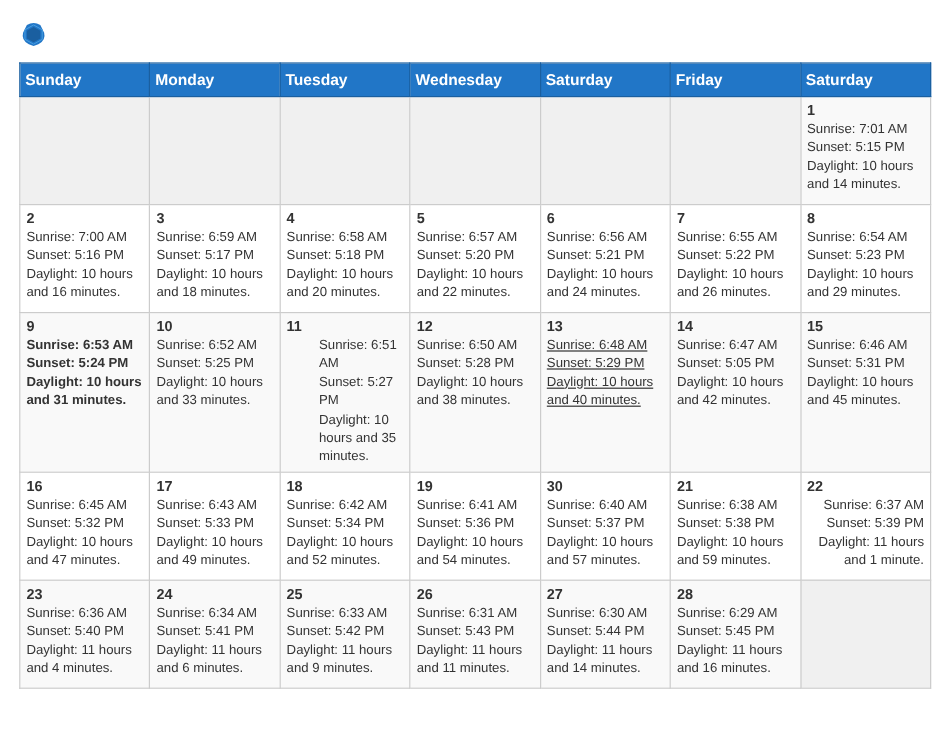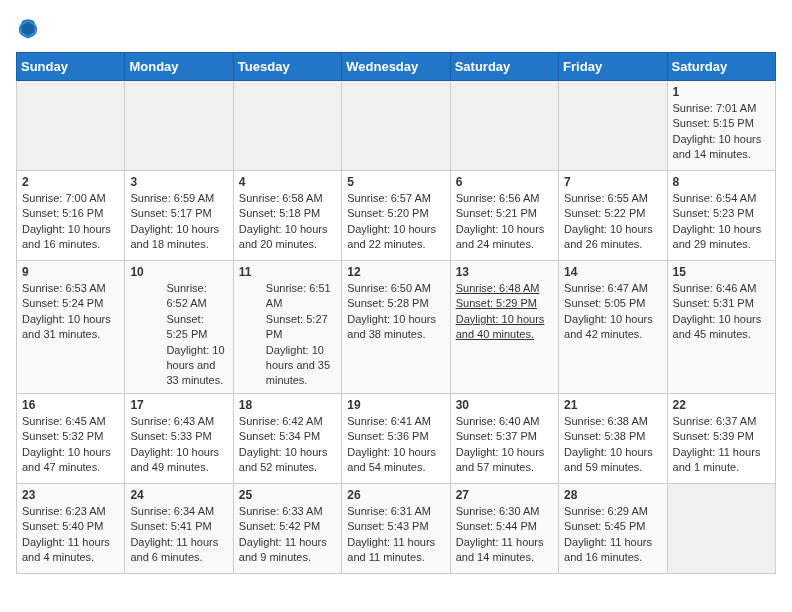--- a/index.html
+++ b/index.html
@@ -179,27 +179,27 @@
         <td>
           <div class="day-number">8</div>
           <div class="day-info" style="white-space: pre-line;">Sunrise: 6:54 AM
 Sunset: 5:23 PM
 Daylight: 10 hours and 29 minutes.</div>
         </td>
       </tr>
       <tr>
         <td>
           <div class="day-number">9</div>
-          <div class="day-info" style="white-space: pre-line;">Sunrise: 6:53 AM
+          <div class="day-info" style="white-space: pre-line; font-weight: bold;">Sunrise: 6:53 AM
 Sunset: 5:24 PM
 Daylight: 10 hours and 31 minutes.</div>
         </td>
         <td>
           <div class="day-number">10</div>
-          <div class="day-info" style="white-space: pre-line; margin-left: 36px;">Sunrise: 6:52 AM
+          <div class="day-info" style="white-space: pre-line;">Sunrise: 6:52 AM
 Sunset: 5:25 PM
 Daylight: 10 hours and 33 minutes.</div>
         </td>
         <td>
           <div class="day-number">11</div>
           <div class="day-info" style="white-space: pre-line; margin-left: 27px;">Sunrise: 6:51 AM
 Sunset: 5:27 PM
 Daylight: 10 hours and 35 minutes.</div>
         </td>
         <td>
@@ -259,29 +259,29 @@
 Daylight: 10 hours and 57 minutes.</div>
         </td>
         <td>
           <div class="day-number">21</div>
           <div class="day-info" style="white-space: pre-line;">Sunrise: 6:38 AM
 Sunset: 5:38 PM
 Daylight: 10 hours and 59 minutes.</div>
         </td>
         <td>
           <div class="day-number">22</div>
-          <div class="day-info" style="white-space: pre-line;">Sunrise: 6:37 AM
+          <div class="day-info" style="white-space: pre-line; text-align: right;">Sunrise: 6:37 AM
 Sunset: 5:39 PM
 Daylight: 11 hours and 1 minute.</div>
         </td>
       </tr>
       <tr>
         <td>
           <div class="day-number">23</div>
-          <div class="day-info" style="white-space: pre-line;">Sunrise: 6:23 AM
+          <div class="day-info" style="white-space: pre-line;">Sunrise: 6:36 AM
 Sunset: 5:40 PM
 Daylight: 11 hours and 4 minutes.</div>
         </td>
         <td>
           <div class="day-number">24</div>
           <div class="day-info" style="white-space: pre-line;">Sunrise: 6:34 AM
 Sunset: 5:41 PM
 Daylight: 11 hours and 6 minutes.</div>
         </td>
         <td>

